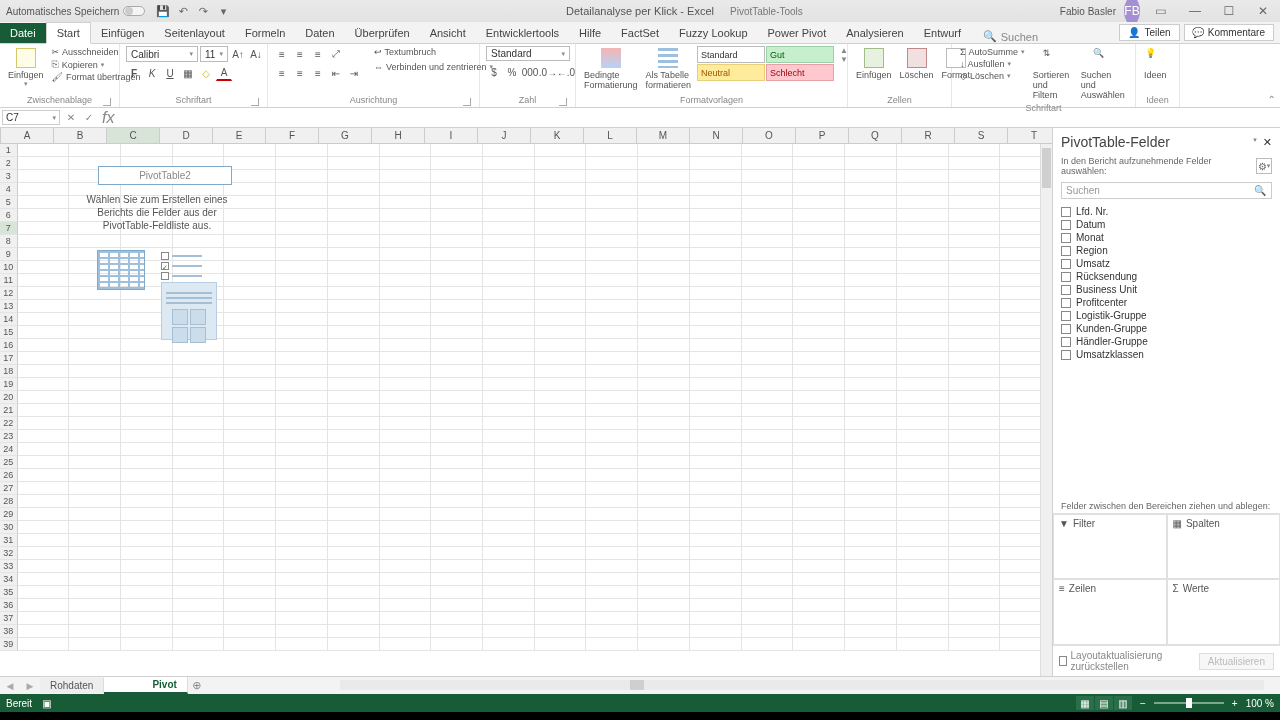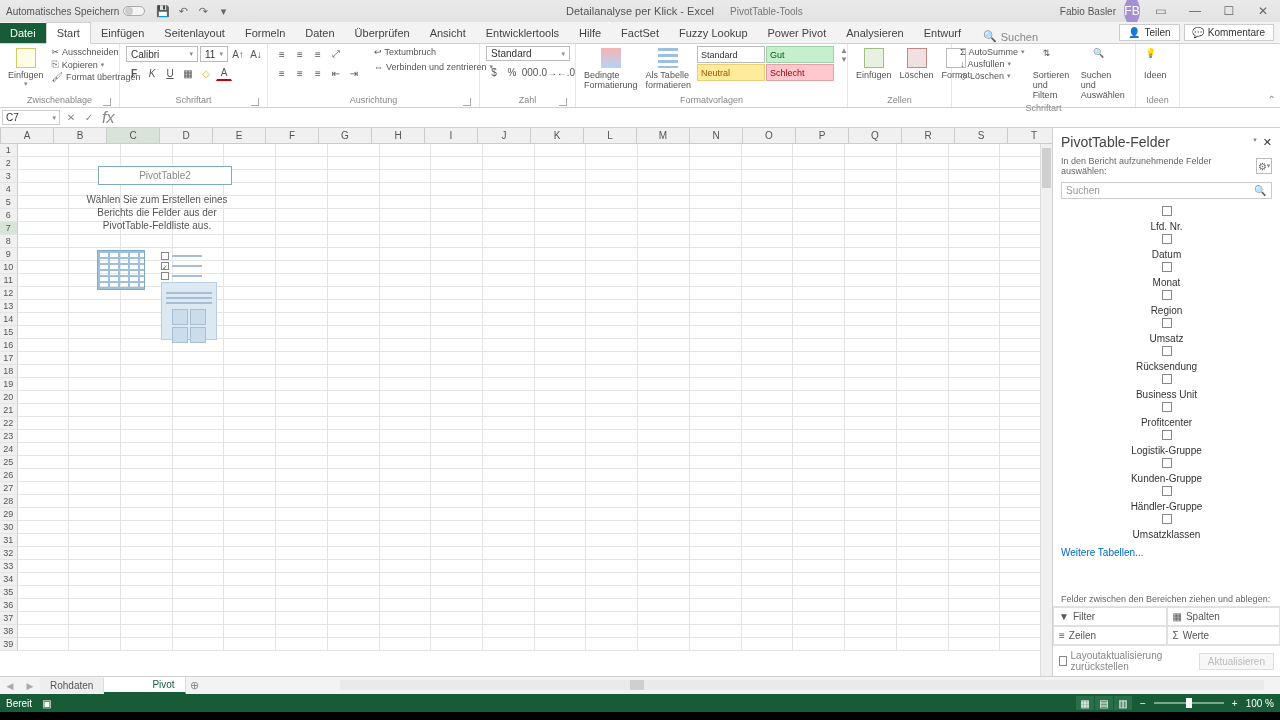--- a/index.html
+++ b/index.html
@@ -85,35 +85,35 @@
 .scroll-v .thumb { position: absolute; top: 4px; left: 1px; right: 1px; height: 40px; background: #cfcfcf; }
 
 
 .pane { width: 228px; border-left: 1px solid #d0d0d0; background: #fff; display: flex; flex-direction: column; }
 .pane-head { display: flex; align-items: center; justify-content: space-between; padding: 6px 8px; }
 .pane-title { font-size: 14px; color: #444; }
 .pane-sub { font-size: 9px; color: #666; padding: 0 8px 4px; display: flex; justify-content: space-between; align-items: center; }
 .gear { width: 16px; height: 16px; border: 1px solid #bbb; display: flex; align-items: center; justify-content: center; font-size: 10px; }
 .search { margin: 2px 8px 4px; border: 1px solid #ccc; display: flex; align-items: center; padding: 2px 4px; font-size: 10px; color: #999; justify-content: space-between; }
 .fields { padding: 2px 8px; }
-.field { display: flex; align-items: center; gap: 5px; font-size: 10px; color: #333; padding: 1px 0; flex-direction: column; }
+.field { display: flex; align-items: center; gap: 5px; font-size: 10px; color: #333; padding: 1px 0; }
 .fcb { width: 10px; height: 10px; border: 1px solid #888; background: #fff; }
 .more-tables { font-size: 10px; color: #0066cc; padding: 4px 8px; }
 .areas-hint { font-size: 9px; color: #666; padding: 6px 8px 2px; }
 .areas { flex: 1; display: grid; grid-template-columns: 1fr 1fr; grid-template-rows: 1fr 1fr; border-top: 1px solid #e0e0e0; }
 .area { border: 1px solid #e0e0e0; padding: 3px 5px; }
 .area-h { font-size: 10px; color: #555; display: flex; align-items: center; gap: 4px; }
 .pane-foot { border-top: 1px solid #e0e0e0; padding: 4px 6px; display: flex; justify-content: space-between; align-items: center; font-size: 10px; color: #888; }
 .upd-btn { border: 1px solid #ddd; padding: 2px 8px; color: #bbb; background: #f7f7f7; margin-left: 22px; }
 
 
 .tabstrip { height: 18px; border-top: 1px solid #d0d0d0; background: #f3f3f3; display: flex; align-items: center; position: relative; }
 .nav-arrows { width: 40px; display: flex; justify-content: space-around; color: #aaa; font-size: 9px; }
 .stab { padding: 2px 10px; font-size: 10px; border-right: 1px solid #ddd; background: #eee; color: #555; }
-.stab.active { background: #fff; border-bottom: 2px solid #185c37; font-weight: normal; color: #185c37; padding-left: 48px; }
+.stab.active { background: #fff; border-bottom: 2px solid #185c37; font-weight: bold; color: #185c37; padding-left: 48px; }
 .addtab { width: 18px; text-align: center; color: #888; }
 .hscroll { position: absolute; right: 16px; left: 340px; top: 3px; height: 10px; background: #eaeaea; }
 .hscroll .thumb { position: absolute; left: 290px; width: 14px; top: 0; bottom: 0; background: #cfcfcf; }
 
 
 .status { height: 18px; background: #185c37; color: #fff; display: flex; align-items: center; justify-content: space-between; font-size: 10px; padding: 0 6px; }
 .status-right { display: flex; align-items: center; gap: 8px; }
 .view-btns { display: flex; gap: 1px; }
 .vb { width: 18px; height: 14px; background: #2a6f4a; display: flex; align-items: center; justify-content: center; }
 .zoom-slider { width: 70px; height: 2px; background: #7aa68b; position: relative; }
@@ -1381,21 +1381,20 @@
           </div>
           <div class="field">
             <span class="fcb"></span>
             <span>Händler-Gruppe</span>
           </div>
           <div class="field">
             <span class="fcb"></span>
             <span>Umsatzklassen</span>
           </div>
         </div>
-      <div class="more-tables">Weitere Tabellen...</div>
       <div style="flex:1;"></div>
       <div class="areas-hint">Felder zwischen den Bereichen ziehen und ablegen:</div>
       <div class="areas">
         <div class="area">
             <div class="area-h">
               <span>▼</span>
               <span>Filter</span>
             </div>
           </div>
         <div class="area">

